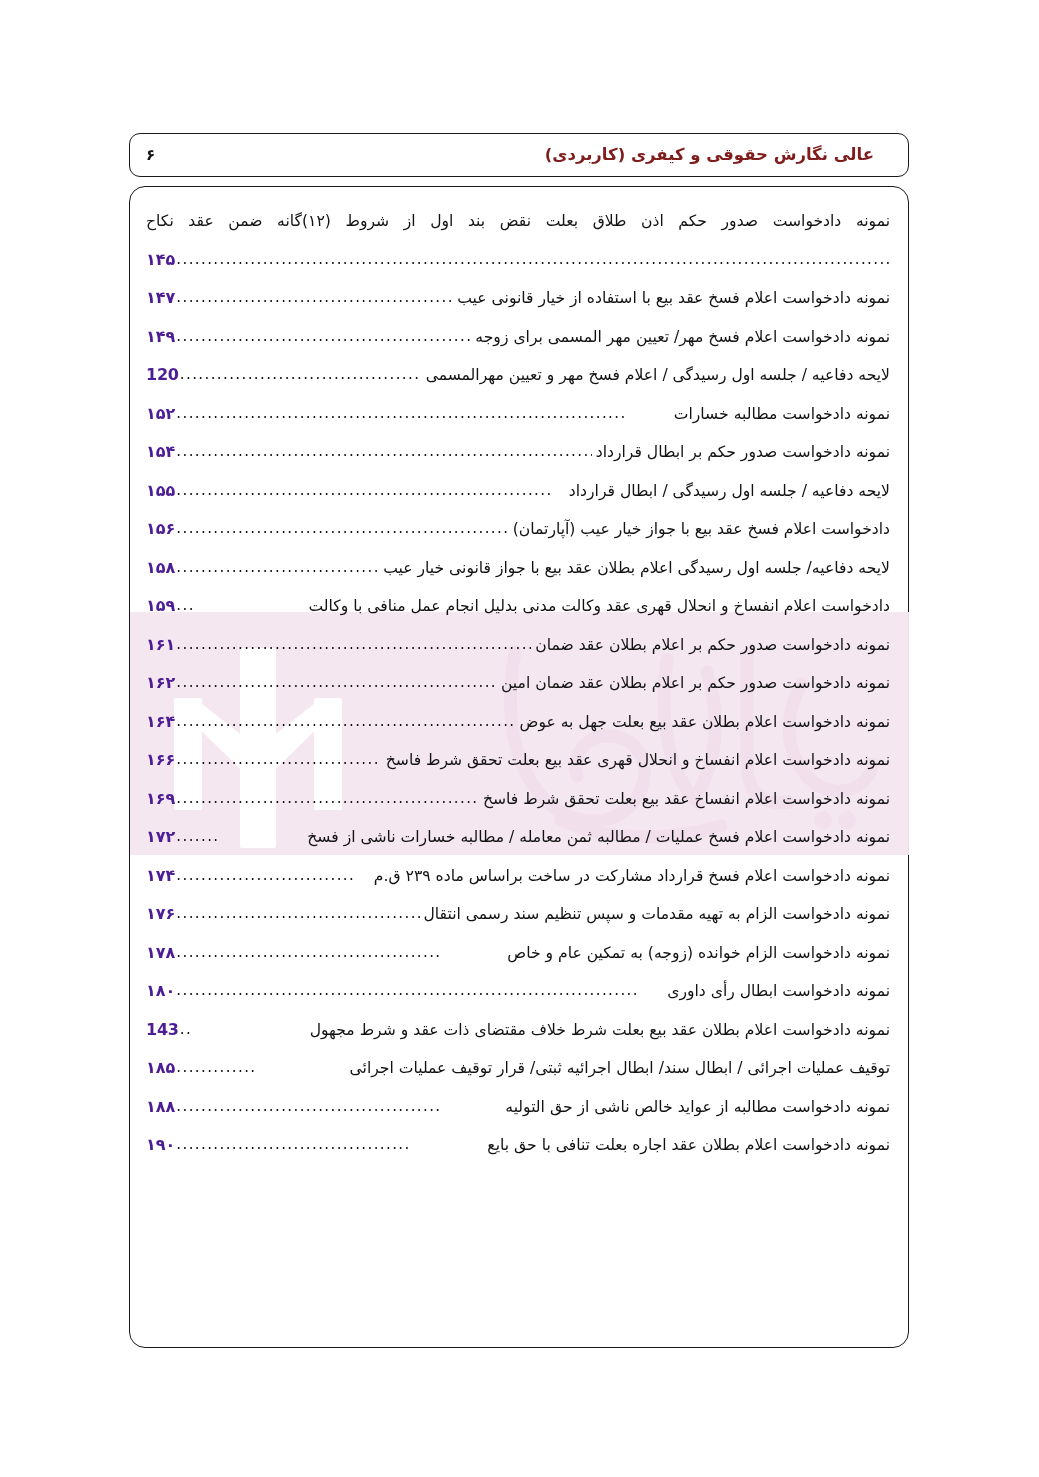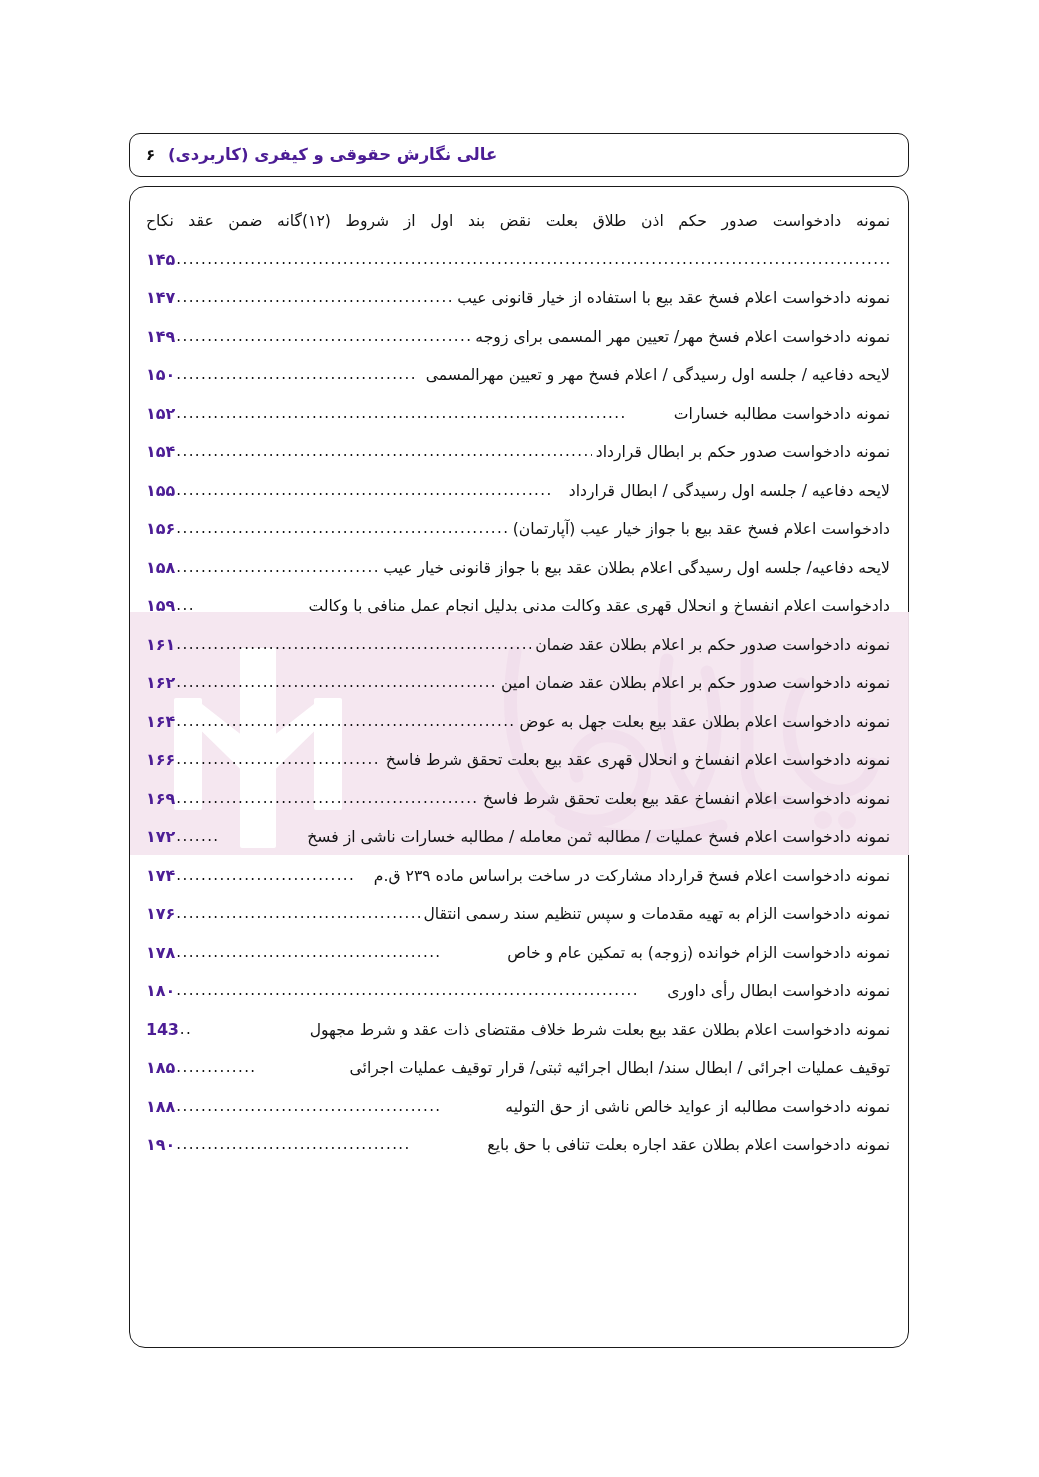--- a/index.html
+++ b/index.html
@@ -36,26 +36,26 @@
     border: 1.6px solid #1a1a1a;
     border-radius: 11px;
     display: flex;
     align-items: center;
     direction: rtl;
     padding: 0 16px 0 16px;
     background: transparent;
   }
   .header-title {
     flex: 1 1 auto;
-    text-align: left;
+    text-align: right;
     font-size: 16.5px;
     font-weight: 700;
     line-height: 1;
     letter-spacing: 0;
-    color: #4c1d95;
+    color: #7f1d1d;
     white-space: nowrap;
     padding-right: 18px;
   }
   .header-page-number {
     flex: 0 0 auto;
     font-size: 15px;
     font-weight: 700;
     color: #111111;
     min-width: 22px;
     text-align: left;
@@ -243,21 +243,21 @@
           <div class="entry-inner">
             <span class="entry-title">نمونه دادخواست اعلام فسخ مهر/ تعیین مهر المسمی برای زوجه</span>
             <span class="entry-dots">...................................................</span>
             <span class="entry-page">۱۴۹</span>
           </div>
         </div>
         <div class="toc-entry">
           <div class="entry-inner">
             <span class="entry-title">لایحه دفاعیه / جلسه اول رسیدگی / اعلام فسخ مهر و تعیین مهرالمسمی</span>
             <span class="entry-dots">.......................................</span>
-            <span class="entry-page">۱۵۰</span>
+            <span class="entry-page">120</span>
           </div>
         </div>
         <div class="toc-entry">
           <div class="entry-inner">
             <span class="entry-title">نمونه دادخواست مطالبه خسارات</span>
             <span class="entry-dots">.........................................................................</span>
             <span class="entry-page">۱۵۲</span>
           </div>
         </div>
         <div class="toc-entry">

